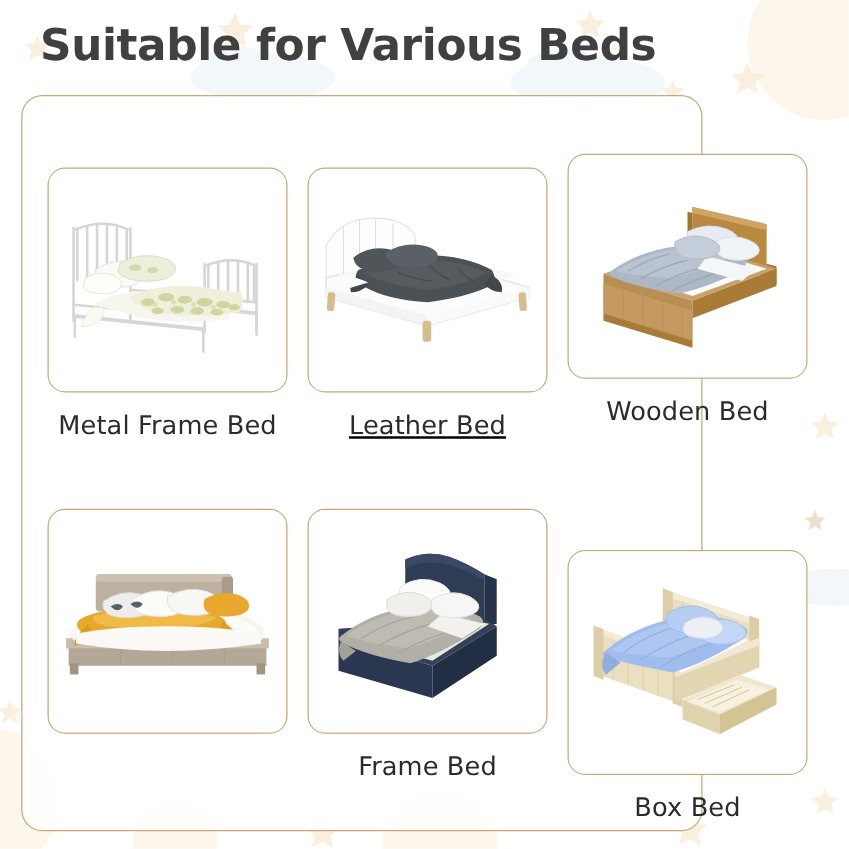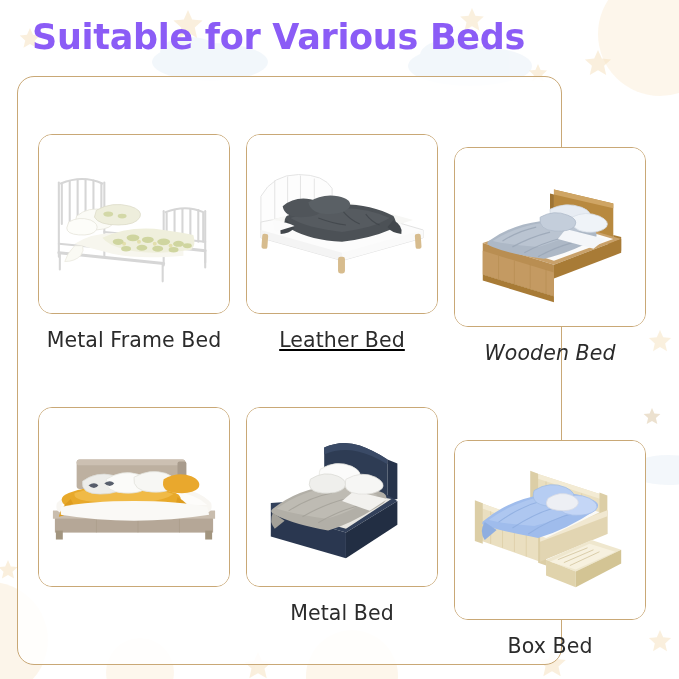--- a/index.html
+++ b/index.html
@@ -29,21 +29,21 @@
   #page-title {
     position: absolute;
     top: 17px;
     left: 0;
     width: 557px;
     text-align: center;
     font-family: "DejaVu Sans", sans-serif;
     font-size: 35px;
     font-weight: bold;
     letter-spacing: -0.3px;
-    color: #8b5cf6;
+    color: #404040;
     z-index: 3;
     white-space: nowrap;
   }
 
   
   #outer-panel {
     position: absolute;
     left: 17px;
     top: 76px;
     width: 545px;
@@ -253,21 +253,21 @@
           <path d="M26 86 q14 2 22 6 l -20 6 Z" fill="#FBFBFB"></path>
 
           <rect x="15" y="100" width="6" height="15" rx="2" fill="#D7BC8E" transform="rotate(4 18 107)"></rect>
           <rect x="92" y="123" width="7" height="17" rx="2.5" fill="#D7BC8E"></rect>
           <rect x="170" y="100" width="6" height="15" rx="2" fill="#D7BC8E" transform="rotate(-4 173 107)"></rect>
         </svg>
       </div>
       <div class="bed-label">Leather Bed</div>
     </div>
 
-    <div class="bed-cell" style="left:436px; top:70px;font-style:italic;">
+    <div class="bed-cell" style="left:436px; top:46px;">
       <div class="bed-card">
         <svg class="bed-art" viewBox="0 0 192 180" xmlns="http://www.w3.org/2000/svg">
           <rect width="192" height="180" fill="#FFFFFF"></rect>
 
           <path d="M100 42 L160 56 L160 98 L100 86 Z" fill="#B8893F"></path>
           <path d="M100 42 L160 56 L160 61 L100 47 Z" fill="#CFA564"></path>
           <path d="M100 47 L100 86 L96 85 L96 46 Z" fill="#9E7433"></path>
 
           <path d="M160 88 L168 90 L168 104 L160 102 Z" fill="#A87B36"></path>
 
@@ -374,21 +374,21 @@
           </g>
           <path d="M26 106 q-4 10 2 16 l 10 -8 Z" fill="#A3A098"></path>
 
           <path d="M108 84 L142 92 L124 104 L96 94 Z" fill="#F2F1EE"></path>
 
           <path d="M74 62 q16 -10 32 -3 q12 6 7 13 q-6 7 -24 6 q-20 -2 -15 -16 Z" fill="#FBFBFA" stroke="#E6E5E1" stroke-width="0.8"></path>
           <path d="M100 72 q16 -9 30 -2 q11 6 6 12 q-7 6 -23 5 q-18 -2 -13 -15 Z" fill="#F6F6F4" stroke="#E2E1DD" stroke-width="0.8"></path>
           <path d="M64 72 q14 -9 28 -3 q11 5 6 12 q-6 6 -22 5 q-17 -2 -12 -14 Z" fill="#EFEFEC" stroke="#DCDBD7" stroke-width="0.8"></path>
         </svg>
       </div>
-      <div class="bed-label">Metal Bed</div>
+      <div class="bed-label">Frame Bed</div>
     </div>
 
     <div class="bed-cell" style="left:436px; top:318px;margin-top:45px;">
       <div class="bed-card">
         <svg class="bed-art" viewBox="0 0 192 180" xmlns="http://www.w3.org/2000/svg">
           <rect width="192" height="180" fill="#FFFFFF"></rect>
 
           <path d="M80 32 L148 54 L148 90 L80 68 Z" fill="#EADFC0"></path>
           <path d="M80 32 L148 54 L148 59 L80 37 Z" fill="#F3EBD4"></path>
           <g stroke="#D6C69B" stroke-width="0.8" opacity="0.7">

